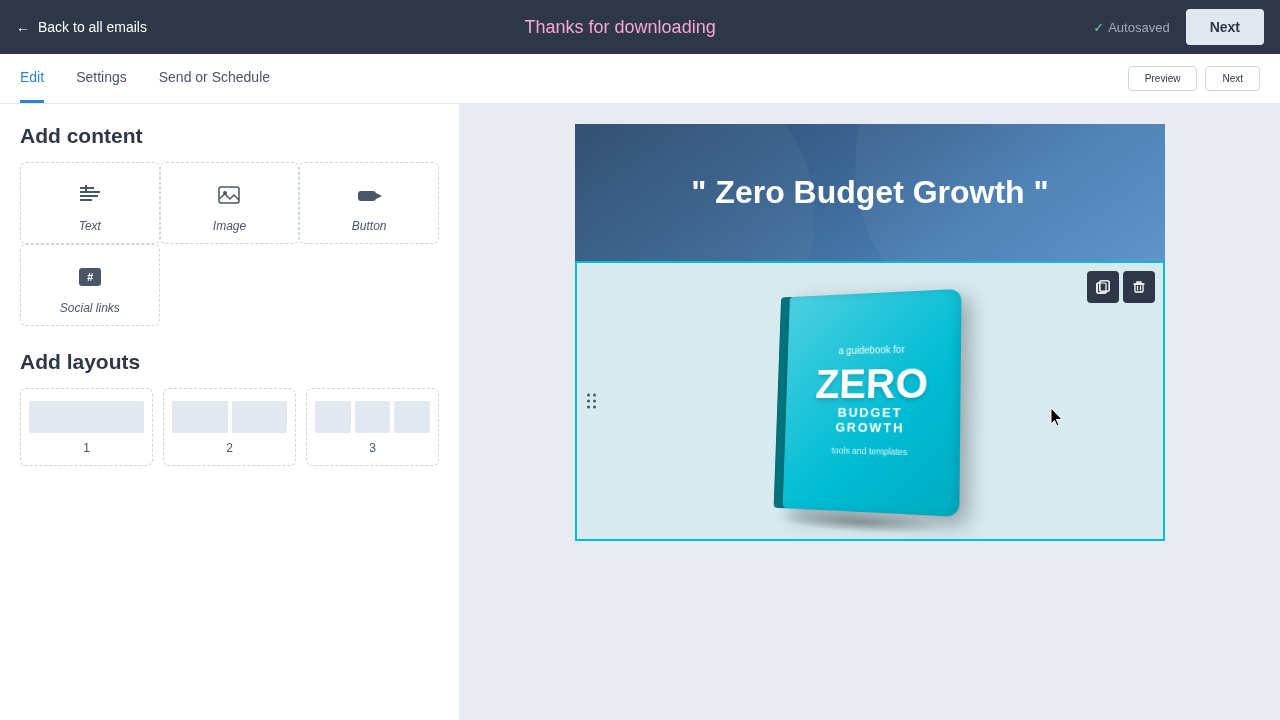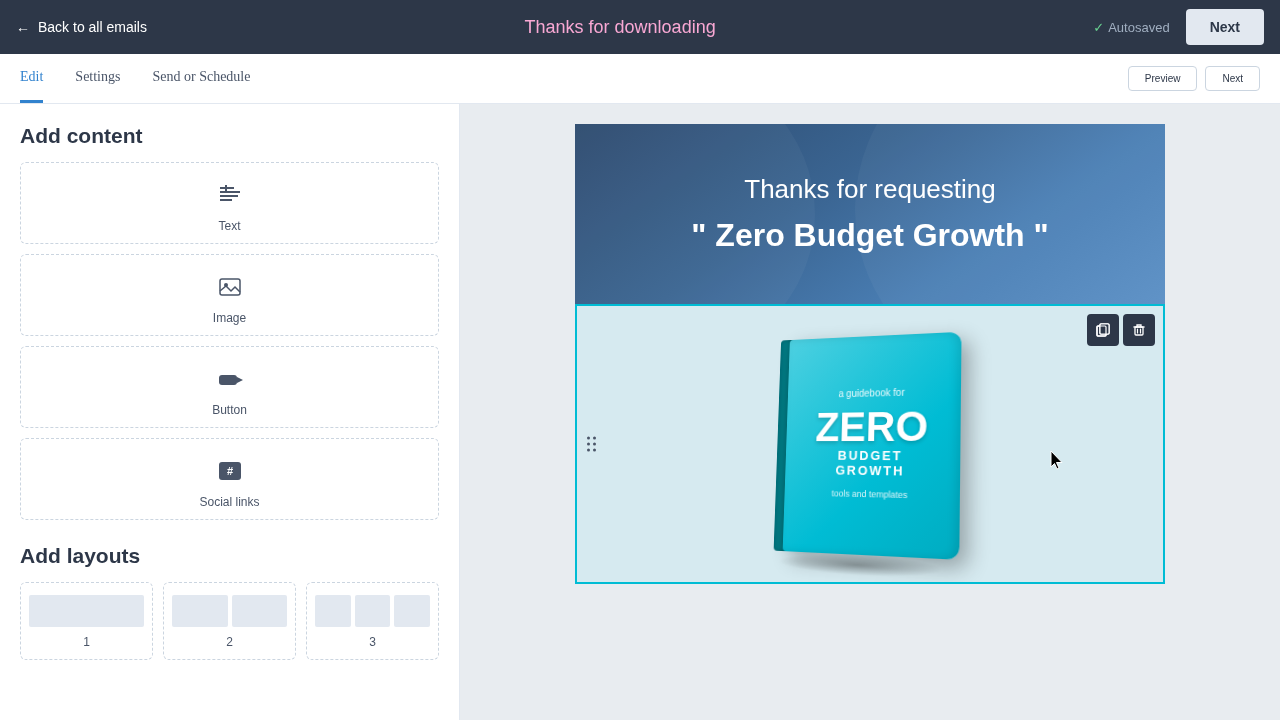--- a/index.html
+++ b/index.html
@@ -69,21 +69,20 @@
     }
     .nav-tab {
       height: 100%;
       display: flex;
       align-items: center;
       font-size: 14px;
       color: #4a5568;
       cursor: pointer;
       border-bottom: 3px solid transparent;
       padding-bottom: 0;
-      font-family: Liberation Serif, serif;
     }
     .nav-tab.active {
       color: #3182ce;
       border-bottom: 3px solid #3182ce;
     }
     .nav-actions {
       display: flex;
       gap: 8px;
     }
     .nav-action-btn {
@@ -131,23 +130,23 @@
       padding: 20px;
     }
     .section-title {
       font-size: 21px;
       font-weight: 700;
       color: #2d3748;
       margin-bottom: 14px;
     }
     .content-grid {
       display: grid;
-      grid-template-columns: repeat(1, 1fr);
-      gap: 10px;
+      grid-template-columns: repeat(3, 1fr);
       margin-bottom: 24px;
+      font-style: italic;
     }
     .content-item {
       border: 1.5px dashed #cbd5e0;
       border-radius: 6px;
       padding: 16px 8px 10px;
       display: flex;
       flex-direction: column;
       align-items: center;
       gap: 8px;
       cursor: pointer;
@@ -523,21 +522,20 @@
           <span class="layout-label">3</span>
         </div>
       </div>
     </div>
   </div>
 
   <div class="canvas-area">
     <div class="email-preview">
 
       <div class="email-header-block">
-        <div class="header-title">Thanks for requesting</div>
         <div class="header-subtitle">" Zero Budget Growth "</div>
       </div>
 
       <div class="email-image-block">
 
         <div class="block-actions">
           <button class="block-action-btn" title="Copy">
             <svg width="16" height="16" viewBox="0 0 16 16" fill="none">
               <rect x="2" y="4" width="9" height="10" rx="1" stroke="white" stroke-width="1.5" fill="none"></rect>
               <rect x="5" y="2" width="9" height="10" rx="1" stroke="white" stroke-width="1.5" fill="none" stroke-dasharray="0"></rect>

